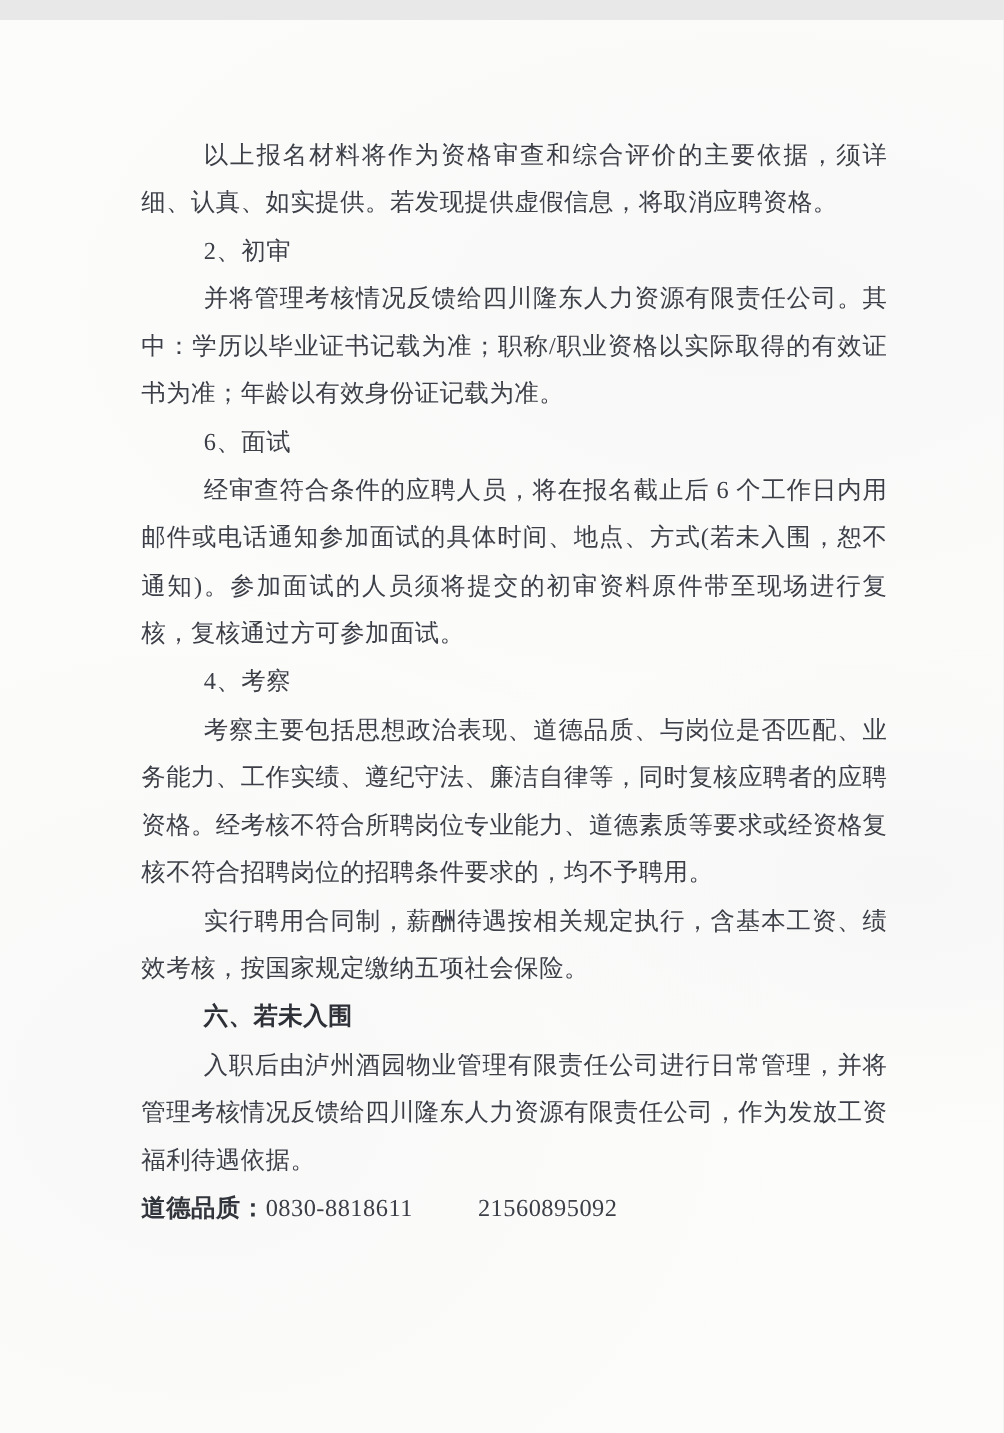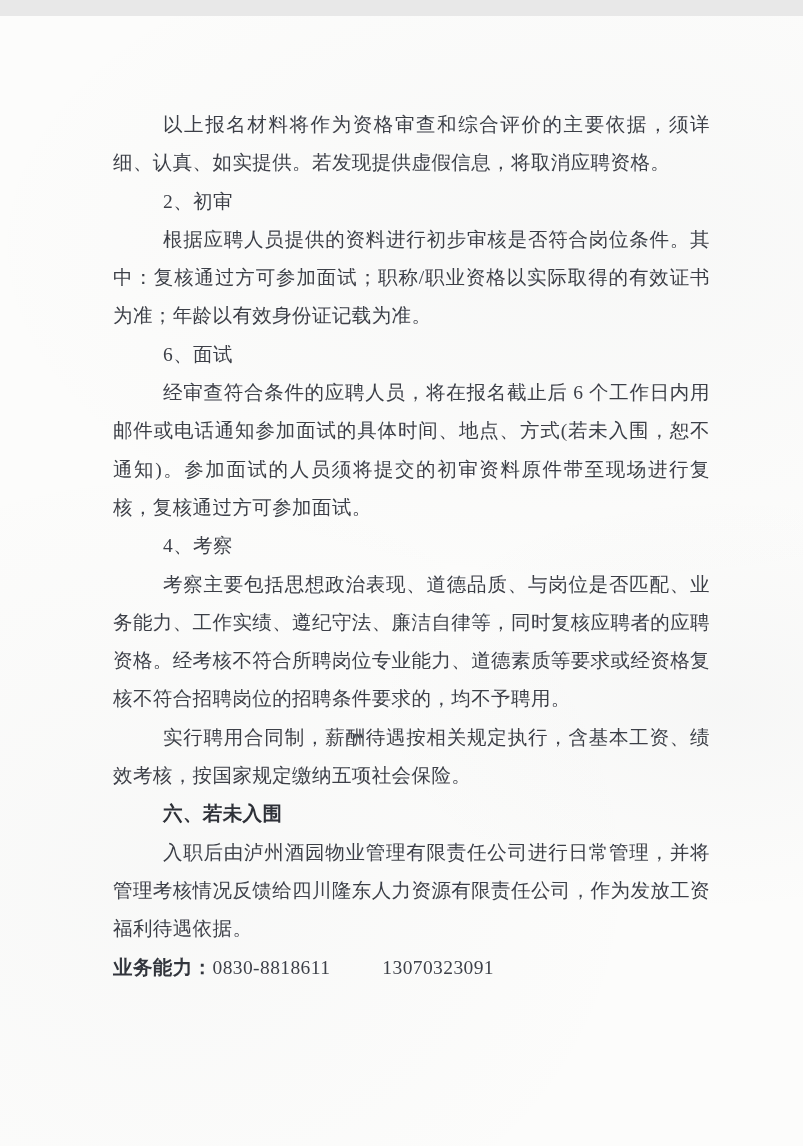--- a/index.html
+++ b/index.html
@@ -59,35 +59,35 @@
 </head>
 <body>
 
 <div class="page">
   <div class="content">
 
     <p class="para-body">以上报名材料将作为资格审查和综合评价的主要依据，须详细、认真、如实提供。若发现提供虚假信息，将取消应聘资格。</p>
 
     <p class="para-sub">2、初审</p>
 
-    <p class="para-body">根据应聘人员提供的资料进行初步审核是否符合岗位条件。其中：复核通过方可参加面试；职称/职业资格以实际取得的有效证书为准；年龄以有效身份证记载为准。</p>
+    <p class="para-body">并将管理考核情况反馈给四川隆东人力资源有限责任公司。其中：学历以毕业证书记载为准；职称/职业资格以实际取得的有效证书为准；年龄以有效身份证记载为准。</p>
 
     <p class="para-sub">6、面试</p>
 
     <p class="para-body">经审查符合条件的应聘人员，将在报名截止后 6 个工作日内用邮件或电话通知参加面试的具体时间、地点、方式(若未入围，恕不通知)。参加面试的人员须将提交的初审资料原件带至现场进行复核，复核通过方可参加面试。</p>
 
     <p class="para-sub">4、考察</p>
 
     <p class="para-body">考察主要包括思想政治表现、道德品质、与岗位是否匹配、业务能力、工作实绩、遵纪守法、廉洁自律等，同时复核应聘者的应聘资格。经考核不符合所聘岗位专业能力、道德素质等要求或经资格复核不符合招聘岗位的招聘条件要求的，均不予聘用。</p>
 
 
     <p class="para-body">实行聘用合同制，薪酬待遇按相关规定执行，含基本工资、绩效考核，按国家规定缴纳五项社会保险。</p>
 
     <p class="para-heading">六、若未入围</p>
 
     <p class="para-body">入职后由泸州酒园物业管理有限责任公司进行日常管理，并将管理考核情况反馈给四川隆东人力资源有限责任公司，作为发放工资福利待遇依据。</p>
 
     <p class="contact-line">
-      <span class="contact-label">业务能力：</span><span>0830-8818611</span><span class="phone-gap"></span><span>13070323091</span>
+      <span class="contact-label">道德品质：</span><span>0830-8818611</span><span class="phone-gap"></span><span>21560895092</span>
     </p>
 
   </div>
 </div>
 
 </body></html>

